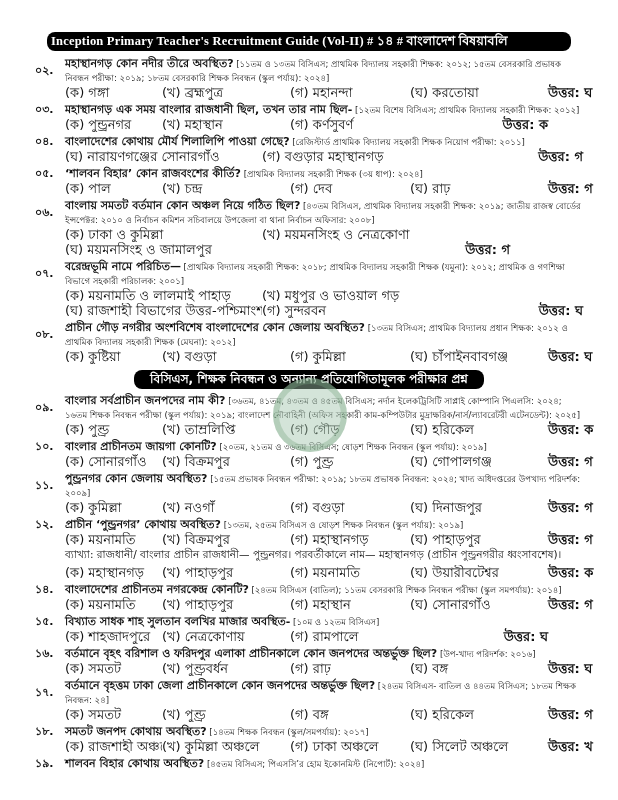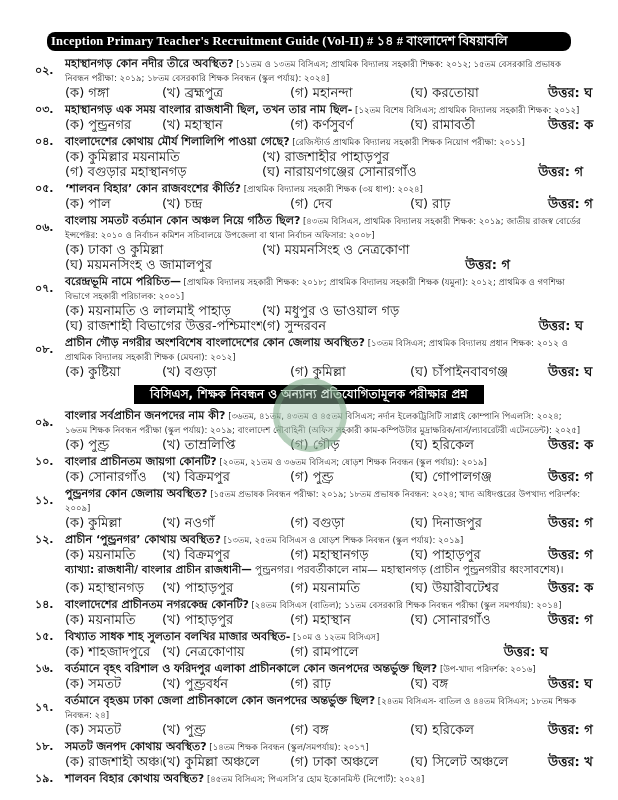--- a/index.html
+++ b/index.html
@@ -59,30 +59,31 @@
   .ans-cell{
     text-align:right;
     font-weight:bold;
     white-space:nowrap;
   }
   .expl{
     margin-left:30px;
     font-size:10.5px;
     line-height:15px;
   }
-  .expl-label{font-weight:bold;}
+  .expl-label{font-weight:normal;}
   .section-bar-wrap{text-align:center;margin:4px 0 5px 0;position:relative;}
   .section-bar{
     display:inline-block;
     background:#000;
     color:#fff;
     font-weight:bold;
     font-size:12px;
     line-height:15px;
     padding:2px 16px;
+    border-radius:8px;
   }
   .watermark{
     position:absolute;
     left:273px;top:378px;
     width:74px;height:74px;
     border-radius:50%;
     background:rgba(160,196,170,0.45);
     box-shadow:inset 0 0 0 6px rgba(120,165,130,0.35);
     pointer-events:none;
     z-index:5;
@@ -113,39 +114,33 @@
       <div class="question">
         <div class="qline">
           <span class="qnum">০৩.</span>
           <div class="qbody"><span class="qtext">মহাস্থানগড় এক সময় বাংলার রাজধানী ছিল, তখন তার নাম ছিল-</span><span class="qref"> [১২তম বিশেষ বিসিএস; প্রাথমিক বিদ্যালয় সহকারী শিক্ষক: ২০১২]</span></div>
         </div>
         <div class="opts">
           <div class="opt-row row4">
             <span class="opt-cell">(ক) পুন্ড্রনগর</span>
             <span class="opt-cell">(খ) মহাস্থান</span>
             <span class="opt-cell">(গ) কর্ণসুবর্ণ</span>
-            <span class="opt-cell">(ঘ) রামাবর্তী</span>
             <span class="ans-cell">উত্তর: ক</span>
           </div>
         </div>
       </div>
       <div class="question">
         <div class="qline">
           <span class="qnum">০৪.</span>
           <div class="qbody"><span class="qtext">বাংলাদেশের কোথায় মৌর্য শিলালিপি পাওয়া গেছে?</span><span class="qref"> [রেজিস্টার্ড প্রাথমিক বিদ্যালয় সহকারী শিক্ষক নিয়োগ পরীক্ষা: ২০১১]</span></div>
         </div>
         <div class="opts">
           <div class="opt-row cols2">
-            <span class="opt-cell">(ক) কুমিল্লার ময়নামতি</span>
-            <span class="opt-cell">(খ) রাজশাহীর পাহাড়পুর</span>
-            <span class="ans-cell"></span>
-          </div>
-          <div class="opt-row cols2">
+            <span class="opt-cell">(ঘ) নারায়ণগঞ্জের সোনারগাঁও</span>
             <span class="opt-cell">(গ) বগুড়ার মহাস্থানগড়</span>
-            <span class="opt-cell">(ঘ) নারায়ণগঞ্জের সোনারগাঁও</span>
             <span class="ans-cell">উত্তর: গ</span>
           </div>
         </div>
       </div>
       <div class="question">
         <div class="qline">
           <span class="qnum">০৫.</span>
           <div class="qbody"><span class="qtext">‘শালবন বিহার’ কোন রাজবংশের কীর্তি?</span><span class="qref"> [প্রাথমিক বিদ্যালয় সহকারী শিক্ষক (৩য় ধাপ): ২০২৪]</span></div>
         </div>
         <div class="opts">

